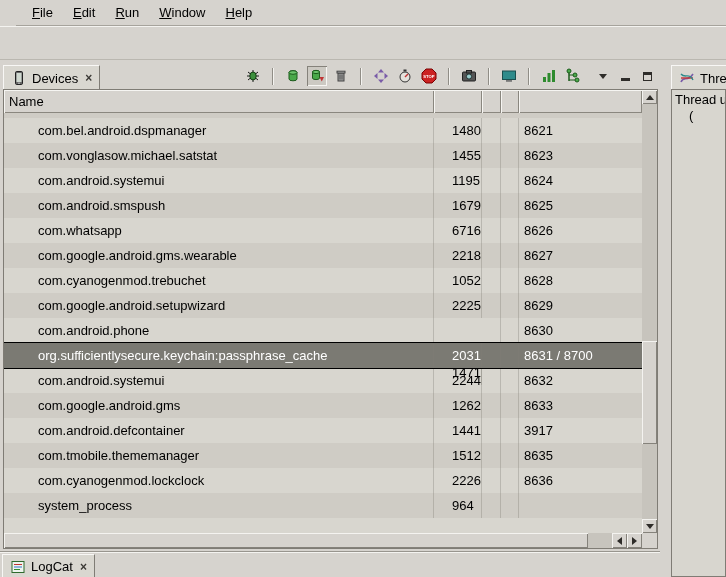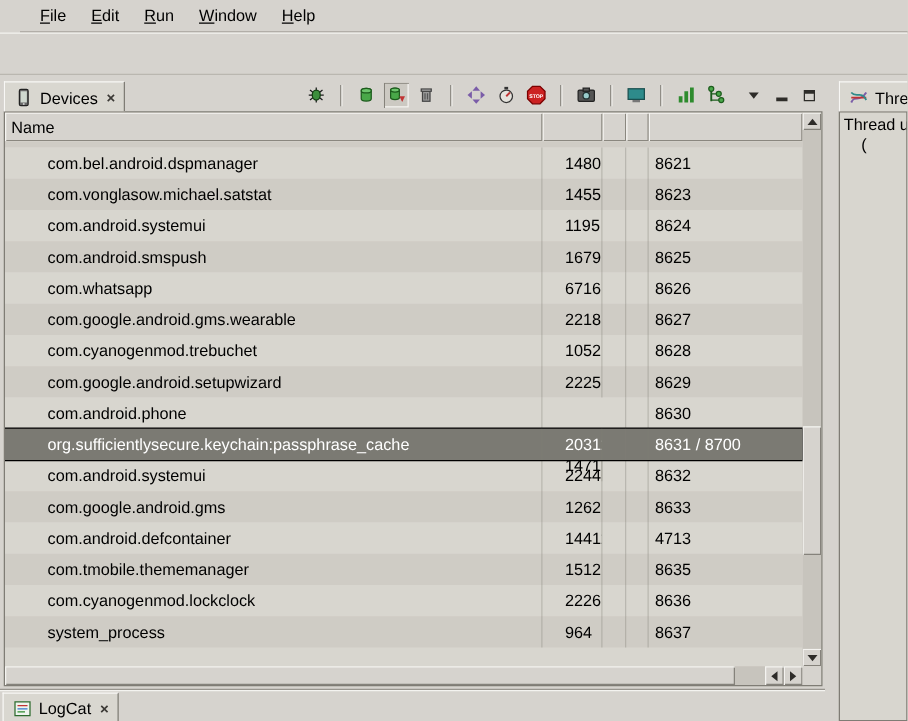--- a/index.html
+++ b/index.html
@@ -341,42 +341,41 @@
             <div class="tcell pid" style="width: 48px;">12623</div>
             <div class="tcell c3" style="width: 19px;"></div>
             <div class="tcell c4" style="width: 18px;"></div>
             <div class="tcell port" style="flex: 1 1 0%;">8633</div>
           </div>
           <div class="trow even">
             <div class="tcell name" style="width: 430px;">com.android.defcontainer</div>
             <div class="tcell pid" style="width: 48px;">14411</div>
             <div class="tcell c3" style="width: 19px;"></div>
             <div class="tcell c4" style="width: 18px;"></div>
-            <div class="tcell port" style="flex: 1 1 0%;">4713</div>
+            <div class="tcell port" style="flex: 1 1 0%;">3917</div>
           </div>
           <div class="trow odd">
             <div class="tcell name" style="width: 430px;">com.tmobile.thememanager</div>
             <div class="tcell pid" style="width: 48px;">1512</div>
             <div class="tcell c3" style="width: 19px;"></div>
             <div class="tcell c4" style="width: 18px;"></div>
             <div class="tcell port" style="flex: 1 1 0%;">8635</div>
           </div>
           <div class="trow even">
             <div class="tcell name" style="width: 430px;">com.cyanogenmod.lockclock</div>
             <div class="tcell pid" style="width: 48px;">22265</div>
             <div class="tcell c3" style="width: 19px;"></div>
             <div class="tcell c4" style="width: 18px;"></div>
             <div class="tcell port" style="flex: 1 1 0%;">8636</div>
           </div>
           <div class="trow odd">
             <div class="tcell name" style="width: 430px;">system_process</div>
             <div class="tcell pid" style="width: 48px;">964</div>
             <div class="tcell c3" style="width: 19px;"></div>
             <div class="tcell c4" style="width: 18px;"></div>
-            <div class="tcell port" style="flex: 1 1 0%;">8637</div>
           </div>
         </div>
       <div class="vscroll">
         <div class="sbtn">
             <span class="tri up"></span>
           </div>
         <div class="vtrack">
           <div class="vthumb"></div>
         </div>
         <div class="sbtn">

